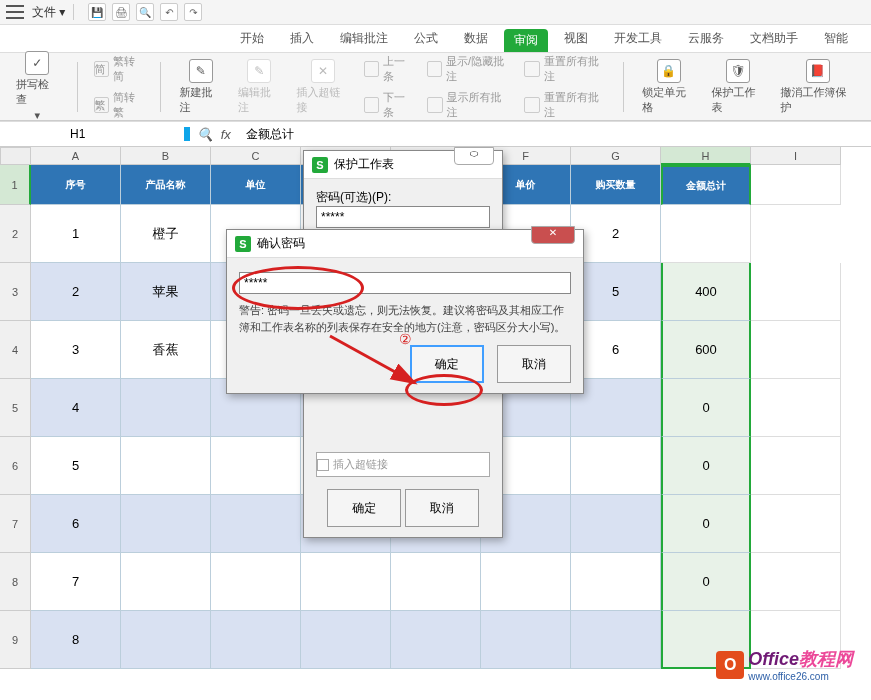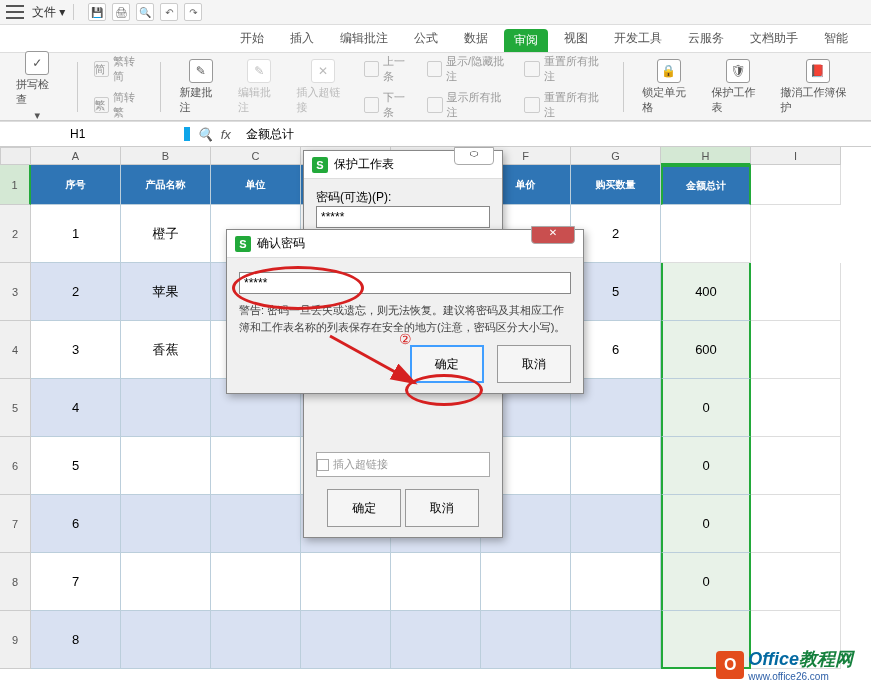--- a/index.html
+++ b/index.html
@@ -65,21 +65,21 @@
 
     .circ-red { position: absolute; border: 3px solid #d62020; border-radius: 50%; pointer-events: none; }
     .arrow { position: absolute; pointer-events: none; }
     .red-num { color: #d62020; font-size: 14px; }
 
     .s-icon { width: 16px; height: 16px; background: #22a93a; color: #fff; font-size: 11px; font-weight: bold; display: flex; align-items: center; justify-content: center; border-radius: 2px; }
 
     .watermark { position: absolute; right: 18px; bottom: 18px; display: flex; align-items: center; gap: 4px; }
     .wm-icon { width: 28px; height: 28px; background: #e34c1c; border-radius: 4px; display: flex; align-items: center; justify-content: center; color: #fff; font-weight: bold; font-size: 16px; }
     .wm-text { font-weight: bold; font-size: 18px; font-style: italic; }
-    .wm-text .o { color: #0369a1; } .wm-text .r { color: #15803d; }
+    .wm-text .o { color: #701a75; } .wm-text .r { color: #ec4899; }
     .wm-url { font-size: 10px; color: #2d5fa7; }
   </style>
 </head>
 <body>
 
 <div class="app-top">
   <div class="menu-icon">
       <span></span>
       <span></span>
       <span></span>

